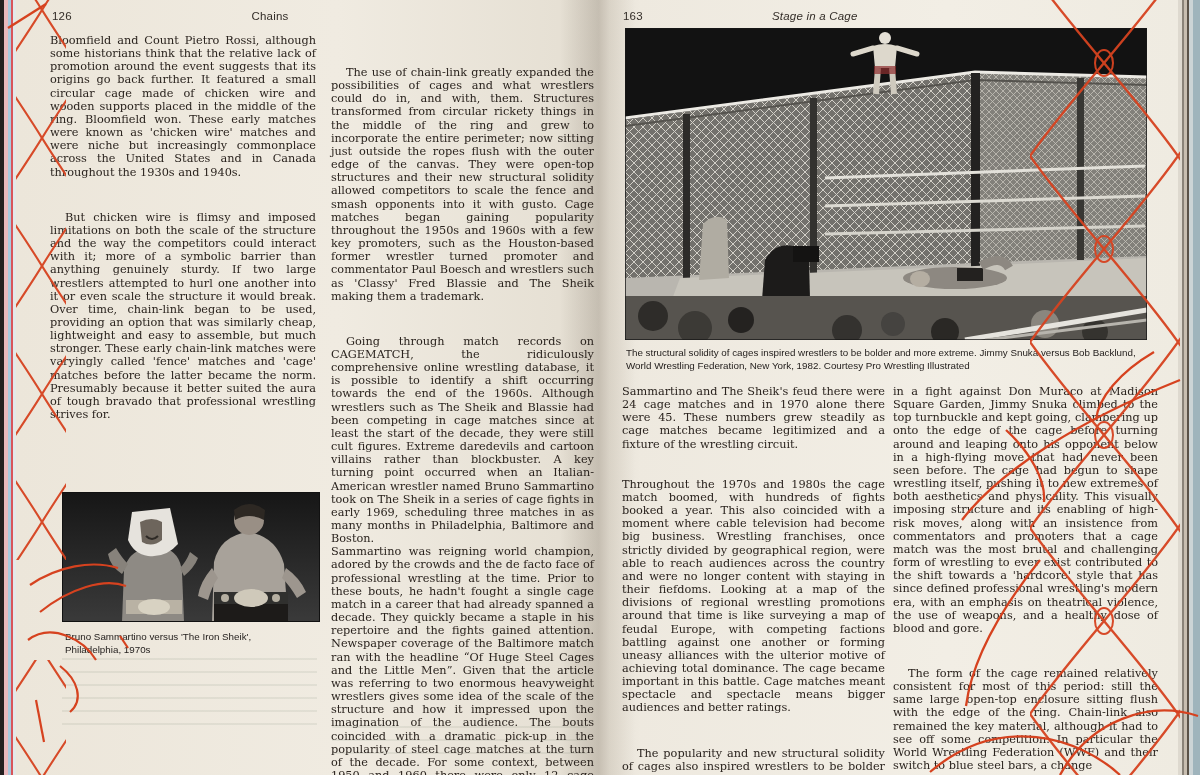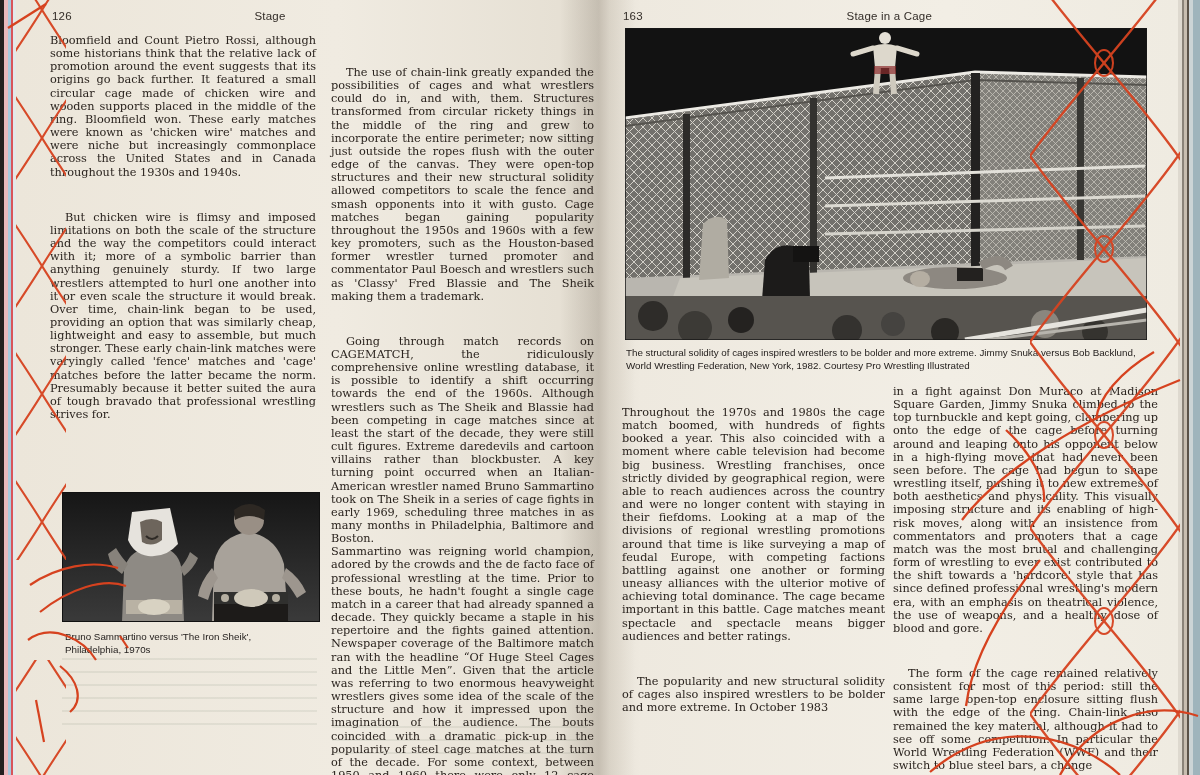--- a/index.html
+++ b/index.html
@@ -40,21 +40,21 @@
     font-size:11.5px;color:#332d28;letter-spacing:.2px;
   }
   
   .col{
     position:absolute;
     font-size:11.3px;line-height:13.15px;color:#2a231e;
     text-align:justify;
   }
   .col p{margin:0;}
   .col p.indent{text-indent:15px;margin-top:32px;}
-  .col p.gap-top{margin-top:21px;}
+  .col p.gap-top{margin-top:27px;}
   
   .caption{
     position:absolute;
     font-family:"Liberation Sans", sans-serif;
     font-size:9.8px;line-height:12.5px;color:#262220;
     white-space:pre-line;
   }
   .caption.wide{white-space:normal;}
   
   .photo{position:absolute;display:block;}
@@ -69,23 +69,23 @@
   #red-overlay{position:absolute;left:0;top:0;pointer-events:none;}
 </style>
 </head>
 <body>
 
 <div class="page" id="left-page"></div>
 <div class="page" id="right-page"></div>
 <div id="gutter"></div>
 
 <span class="pagenum" style="left:52px;">126</span>
-<span class="runhead" style="left:180px;width:180px;text-align:center;">Stage</span>
+<span class="runhead" style="left:180px;width:180px;text-align:center;">Chains</span>
 <span class="pagenum" style="left:623px;">163</span>
-<span class="runhead" style="left:732px;width:200px;text-align:right;">Stage in a Cage</span>
+<span class="runhead" style="left:772px;width:200px;text-align:left;font-style:italic;">Stage in a Cage</span>
 
 <div class="col" style="left:50px;top:34px;width:266px;">
   <p>Bloomfield and Count Pietro Rossi, although some historians think that the relative lack of promotion around the event suggests that its origins go back further. It featured a small circular cage made of chicken wire and wooden supports placed in the middle of the ring. Bloomfield won. These early matches were known as 'chicken wire' matches and were niche but increasingly commonplace across the United States and in Canada throughout the 1930s and 1940s.</p>
   <p class="indent">But chicken wire is flimsy and imposed limitations on both the scale of the structure and the way the competitors could interact with it; more of a symbolic barrier than anything genuinely sturdy. If two large wrestlers attempted to hurl one another into it or even scale the structure it would break. Over time, chain-link began to be used, providing an option that was similarly cheap, lightweight and easy to assemble, but much stronger. These early chain-link matches were varyingly called 'fence' matches and 'cage' matches before the latter became the norm. Presumably because it better suited the aura of tough bravado that professional wrestling strives for.</p>
 </div>
 
 <figure class="photo" style="left:62px;top:492px;margin:0;">
   <svg width="258" height="130" viewBox="0 0 258 130">
     <defs>
       <linearGradient id="pbg" x1="0" y1="0" x2="0" y2="1">
@@ -195,20 +195,21 @@
     <circle cx="420" cy="296" r="14" fill="#8a867e"></circle>
     <circle cx="470" cy="304" r="13" fill="#35332f"></circle>
     <path d="M340 312 L522 282" stroke="#e6e4de" stroke-width="5"></path>
     <path d="M360 312 L522 292" stroke="#b7b4ad" stroke-width="3"></path>
     <rect x="0" y="0" width="522" height="312" fill="none" stroke="#191919" stroke-width="1.5"></rect>
   </svg>
 </figure>
 <figcaption class="caption wide" style="left:626px;top:347px;width:530px;">The structural solidity of cages inspired wrestlers to be bolder and more extreme. Jimmy Snuka versus Bob Backlund, World Wrestling Federation, New York, 1982. Courtesy Pro Wrestling Illustrated</figcaption>
 
 <div class="col" style="left:622px;top:385px;width:263px;">
+  <p>Sammartino and The Sheik's feud there were 24 cage matches and in 1970 alone there were 45. These numbers grew steadily as cage matches became legitimized and a fixture of the wrestling circuit.</p>
   <p class="gap-top">Throughout the 1970s and 1980s the cage match boomed, with hundreds of fights booked a year. This also coincided with a moment where cable television had become big business. Wrestling franchises, once strictly divided by geographical region, were able to reach audiences across the country and were no longer content with staying in their fiefdoms. Looking at a map of the divisions of regional wrestling promotions around that time is like surveying a map of feudal Europe, with competing factions battling against one another or forming uneasy alliances with the ulterior motive of achieving total dominance. The cage became important in this battle. Cage matches meant spectacle and spectacle means bigger audiences and better ratings.</p>
   <p class="indent">The popularity and new structural solidity of cages also inspired wrestlers to be bolder and more extreme. In October 1983</p>
 </div>
 
 <div class="col" style="left:893px;top:385px;width:265px;">
   <p>in a fight against Don Muraco at Madison Square Garden, Jimmy Snuka climbed to the top turnbuckle and kept going, clambering up onto the edge of the cage before turning around and leaping onto his opponent below in a high-flying move that had never been seen before. The cage had begun to shape wrestling itself, pushing it to new extremes of both aesthetics and physicality. This visually imposing structure and its enabling of high-risk moves, along with an insistence from commentators and promoters that a cage match was the most brutal and challenging form of wrestling to ever exist contributed to the shift towards a 'hardcore' style that has since defined professional wrestling's modern era, with an emphasis on theatrical violence, the use of weapons, and a healthy dose of blood and gore.</p>
   <p class="indent">The form of the cage remained relatively consistent for most of this period: still the same large open-top enclosure sitting flush with the edge of the ring. Chain-link also remained the key material, although it had to see off some competition. In particular the World Wrestling Federation (WWF) and their switch to blue steel bars, a change</p>
 </div>
 
 <div id="edge-left"></div>

